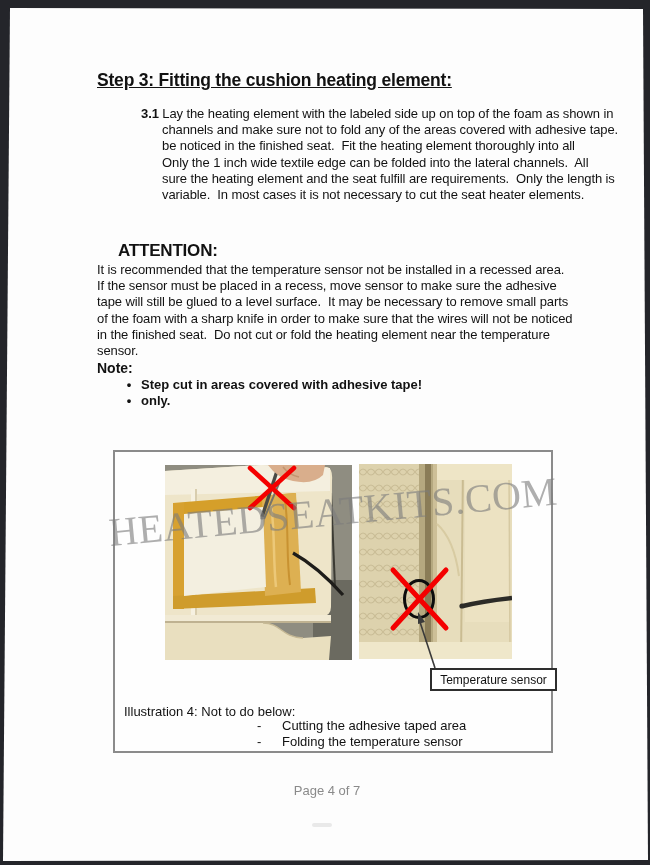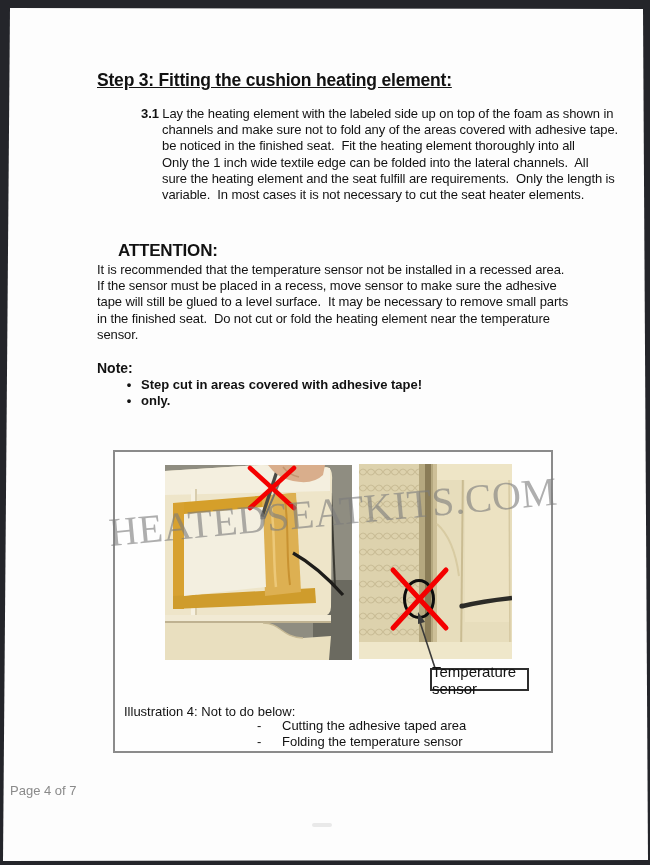--- a/index.html
+++ b/index.html
@@ -37,30 +37,30 @@
   .photo-left { left:50px; top:13px; }
   .photo-right { left:244px; top:12px; }
   .watermark {
     position:absolute; left:-6px; top:57px; width:470px;
     font-family:"Liberation Serif", serif; font-size:40px; letter-spacing:0.5px;
     color:rgba(125,125,125,0.62); transform:rotate(-5.3deg); transform-origin:0 50%;
     white-space:nowrap; pointer-events:none;
   }
   .arrow-overlay { position:absolute; left:0; top:0; }
   .sensor-label {
-    position:absolute; left:315px; top:216px; width:99px; height:23px;
+    position:absolute; left:315px; top:216px; width:127px; height:23px;
     border:2px solid #2e2e2e; background:#fff;
-    font-size:15px; display:flex; align-items:center; justify-content:center;
+    font-size:12px; display:flex; align-items:center; justify-content:center;
   }
   .illus-caption { position:absolute; left:9px; top:252px; font-size:13px; }
   .dash-rows { position:absolute; left:142px; top:266px; }
   .dash-row { display:flex; font-size:13px; line-height:16px; }
   .dash { width:25px; }
   .footer {
-    left:10px; top:783px; width:634px; text-align:left;
+    left:10px; top:783px; width:634px; text-align:center;
     font-size:13px; color:#8a8a8a;
   }
   .smudge {
     left:312px; top:823px; width:20px; height:4px;
     background:#e9e9e9; border-radius:2px;
   }
 </style>
 </head>
 <body>
 
@@ -80,20 +80,21 @@
     <span class="tline ind">sure the heating element and the seat fulfill are requirements.  Only the length is</span>
     <span class="tline ind">variable.  In most cases it is not necessary to cut the seat heater elements.</span>
   </div>
 
   <h2 class="abs attn-head">ATTENTION:</h2>
 
   <div class="abs para attn-para">
     <span class="tline">It is recommended that the temperature sensor not be installed in a recessed area.</span>
     <span class="tline">If the sensor must be placed in a recess, move sensor to make sure the adhesive</span>
     <span class="tline">tape will still be glued to a level surface.  It may be necessary to remove small parts</span>
+    <span class="tline">of the foam with a sharp knife in order to make sure that the wires will not be noticed</span>
     <span class="tline">in the finished seat.  Do not cut or fold the heating element near the temperature</span>
     <span class="tline">sensor.</span>
   </div>
 
   <h3 class="abs note-head">Note:</h3>
 
   <div class="abs bullets">
     <div class="bullet-row">
       <span class="dot">•</span>
       <span class="btxt">

